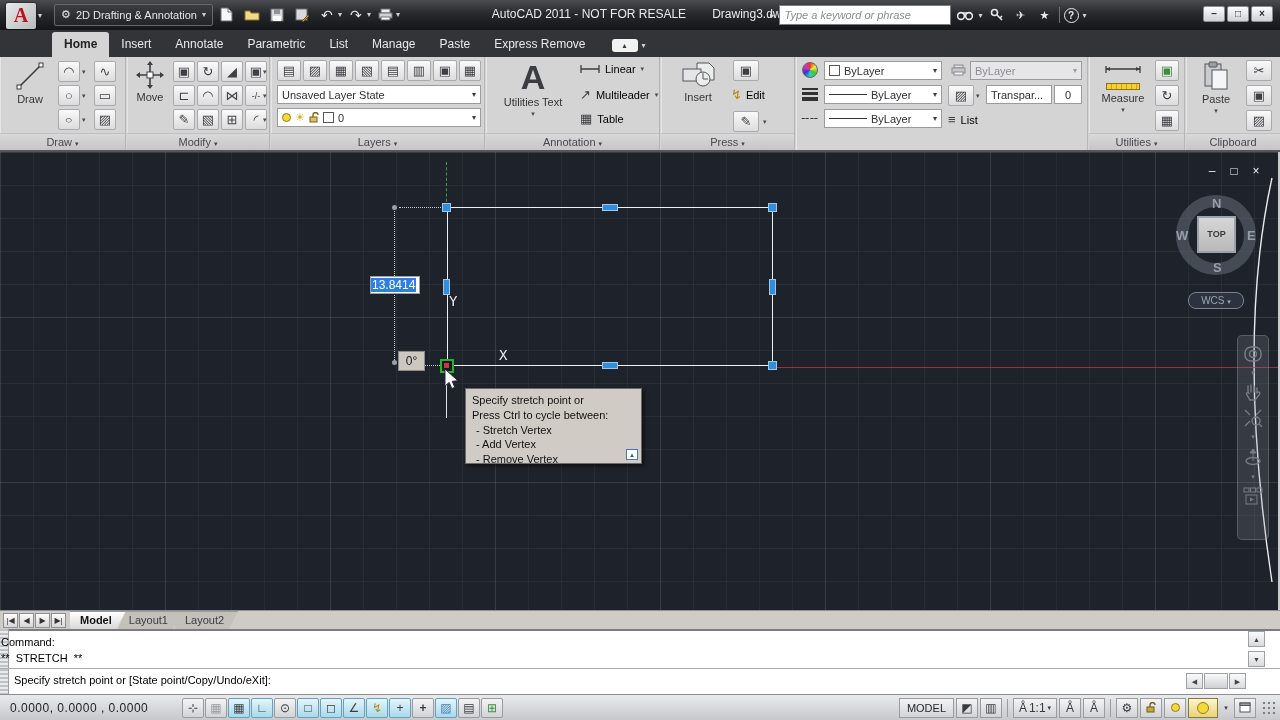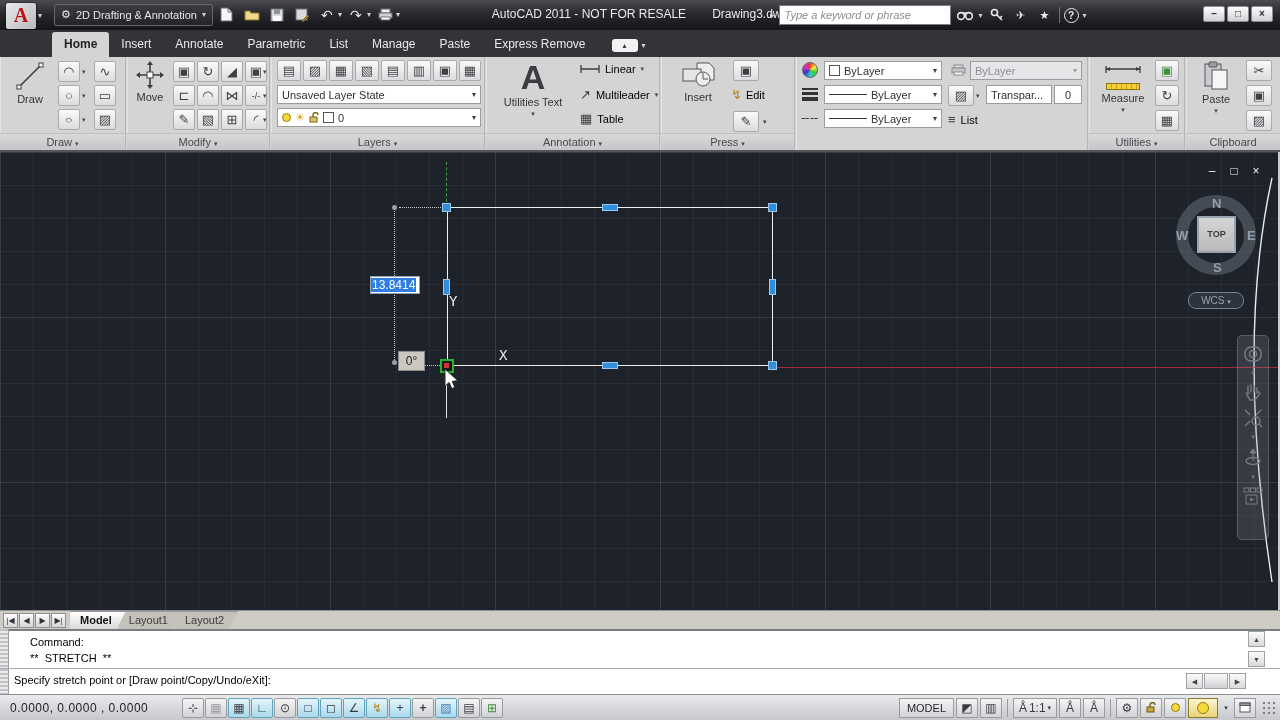--- a/index.html
+++ b/index.html
@@ -122,21 +122,21 @@
     font-size:8px; color:#333; text-align:center; line-height:14px; }
   .ltab { height:18px; padding:0 14px 0 10px; font-size:11px; color:#3b3c3e; line-height:17px;
     clip-path:polygon(0 0,100% 0,calc(100% - 9px) 100%,0 100%); background:#c4c1ba; border-top:1px solid #9a9a9c; margin-right:-7px; }
   .ltab.active { background:linear-gradient(#ffffff,#d9d9d9); font-weight:bold; color:#111; z-index:2; }
 
   
   .cmdwin { left:0; top:629px; width:1280px; height:65px; background:#fff; border-top:2px solid #7b7d81;
     font-family:"DejaVu Sans Mono", monospace; font-size:12px; color:#111; }
   .cmd-grip { left:0; top:629px; width:9px; height:65px;
     background:repeating-linear-gradient(#bfc1c5 0 2px, #e9eaec 2px 4px); border-right:1px solid #9c9ea2; }
-  .cmd-hist { left:30px; top:634px; line-height:16px; white-space:pre; }
+  .cmd-hist { left:1px; top:634px; line-height:16px; white-space:pre; }
   .cmd-sep { left:0; top:668px; width:1280px; height:0; border-top:1px solid #a9abaf; }
   .cmd-prompt { left:14px; top:674px; white-space:pre; }
   .vsb { left:1248px; top:631px; width:17px; height:36px; display:flex; flex-direction:column; justify-content:space-between; }
   .sbtn2 { width:17px; height:16px; background:linear-gradient(#fbfbfb,#d9dadc); border:1px solid #9fa1a5;
     font-size:7px; color:#444; text-align:center; line-height:15px; font-family:"Liberation Sans",sans-serif; }
   .hsb { left:1186px; top:673px; width:76px; height:18px; display:flex; gap:1px; }
   .hsb .thumb { width:24px; height:16px; background:linear-gradient(#fafafa,#cfd0d3); border:1px solid #9fa1a5; }
 
   
   .statusbar { left:0; top:694px; width:1280px; height:26px;
@@ -512,20 +512,28 @@
     </div>
     <div class="abs angbox">0°</div>
 
     <div class="abs axis-label" style="left:449px;top:141px;">Y</div>
     <div class="abs axis-label" style="left:499px;top:195px;">X</div>
 
     <svg class="abs" style="left:444px;top:216px;" width="16" height="24">
       <path d="M1 1v17l4.2-3.6 2.6 6.2 3-1.3-2.6-6 5.6-.6z" fill="#fff" stroke="#2a2d33" stroke-width="1"></path>
     </svg>
 
+    <div class="abs tooltip">
+      <div>Specify stretch point or</div>
+      <div>Press Ctrl to cycle between:</div>
+      <div style="padding-left:4px;">- Stretch Vertex</div>
+      <div style="padding-left:4px;">- Add Vertex</div>
+      <div style="padding-left:4px;">- Remove Vertex</div>
+      <div class="tt-cycle">▴</div>
+    </div>
 
     <div class="abs cwin">
       <span>–</span>
       <span>□</span>
       <span>×</span>
     </div>
 
     <div class="abs vc-ring"></div>
     <div class="abs vc-letter" style="left:1212px;top:44px;">N</div>
     <div class="abs vc-letter" style="left:1176px;top:76px;">W</div>
@@ -573,21 +581,21 @@
     </div>
     <div class="ltab active">Model</div>
     <div class="ltab">Layout1</div>
     <div class="ltab">Layout2</div>
   </div>
 
   <div class="abs cmdwin"></div>
   <div class="abs cmd-grip"></div>
   <div class="abs cmd-hist"><span>Command:</span><br><span>**  STRETCH  **</span></div>
   <div class="abs cmd-sep"></div>
-  <div class="abs cmd-prompt">Specify stretch point or [Draw point/Copy/Undo/eXit]:</div>
+  <div class="abs cmd-prompt">Specify stretch point or [State point/Copy/Undo/eXit]:</div>
   <div class="abs vsb">
     <div class="sbtn2">▲</div>
     <div class="sbtn2">▼</div>
   </div>
   <div class="abs hsb">
     <div class="sbtn2">◀</div>
     <div class="thumb"></div>
     <div class="sbtn2">▶</div>
   </div>
 

